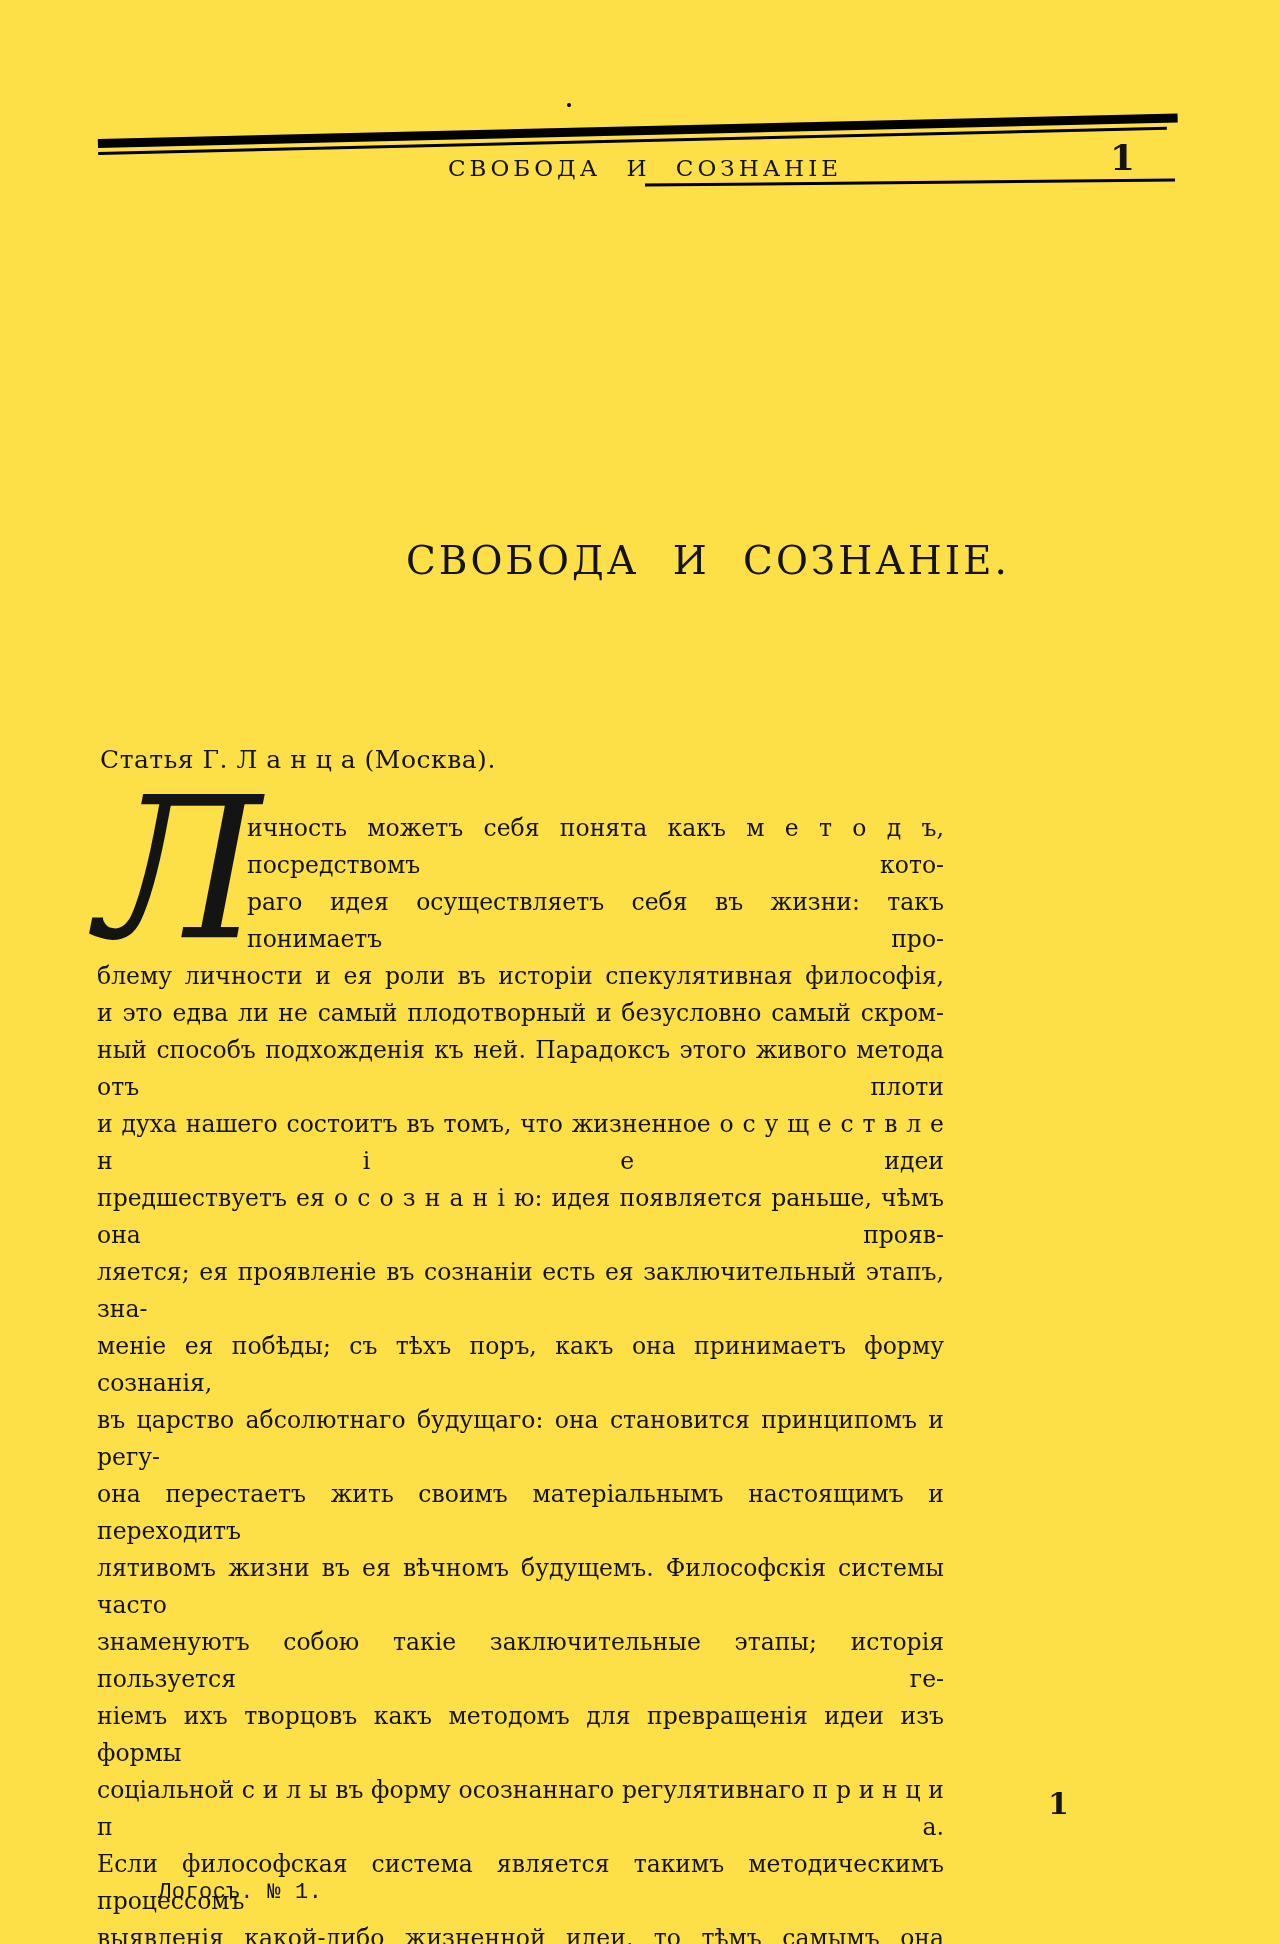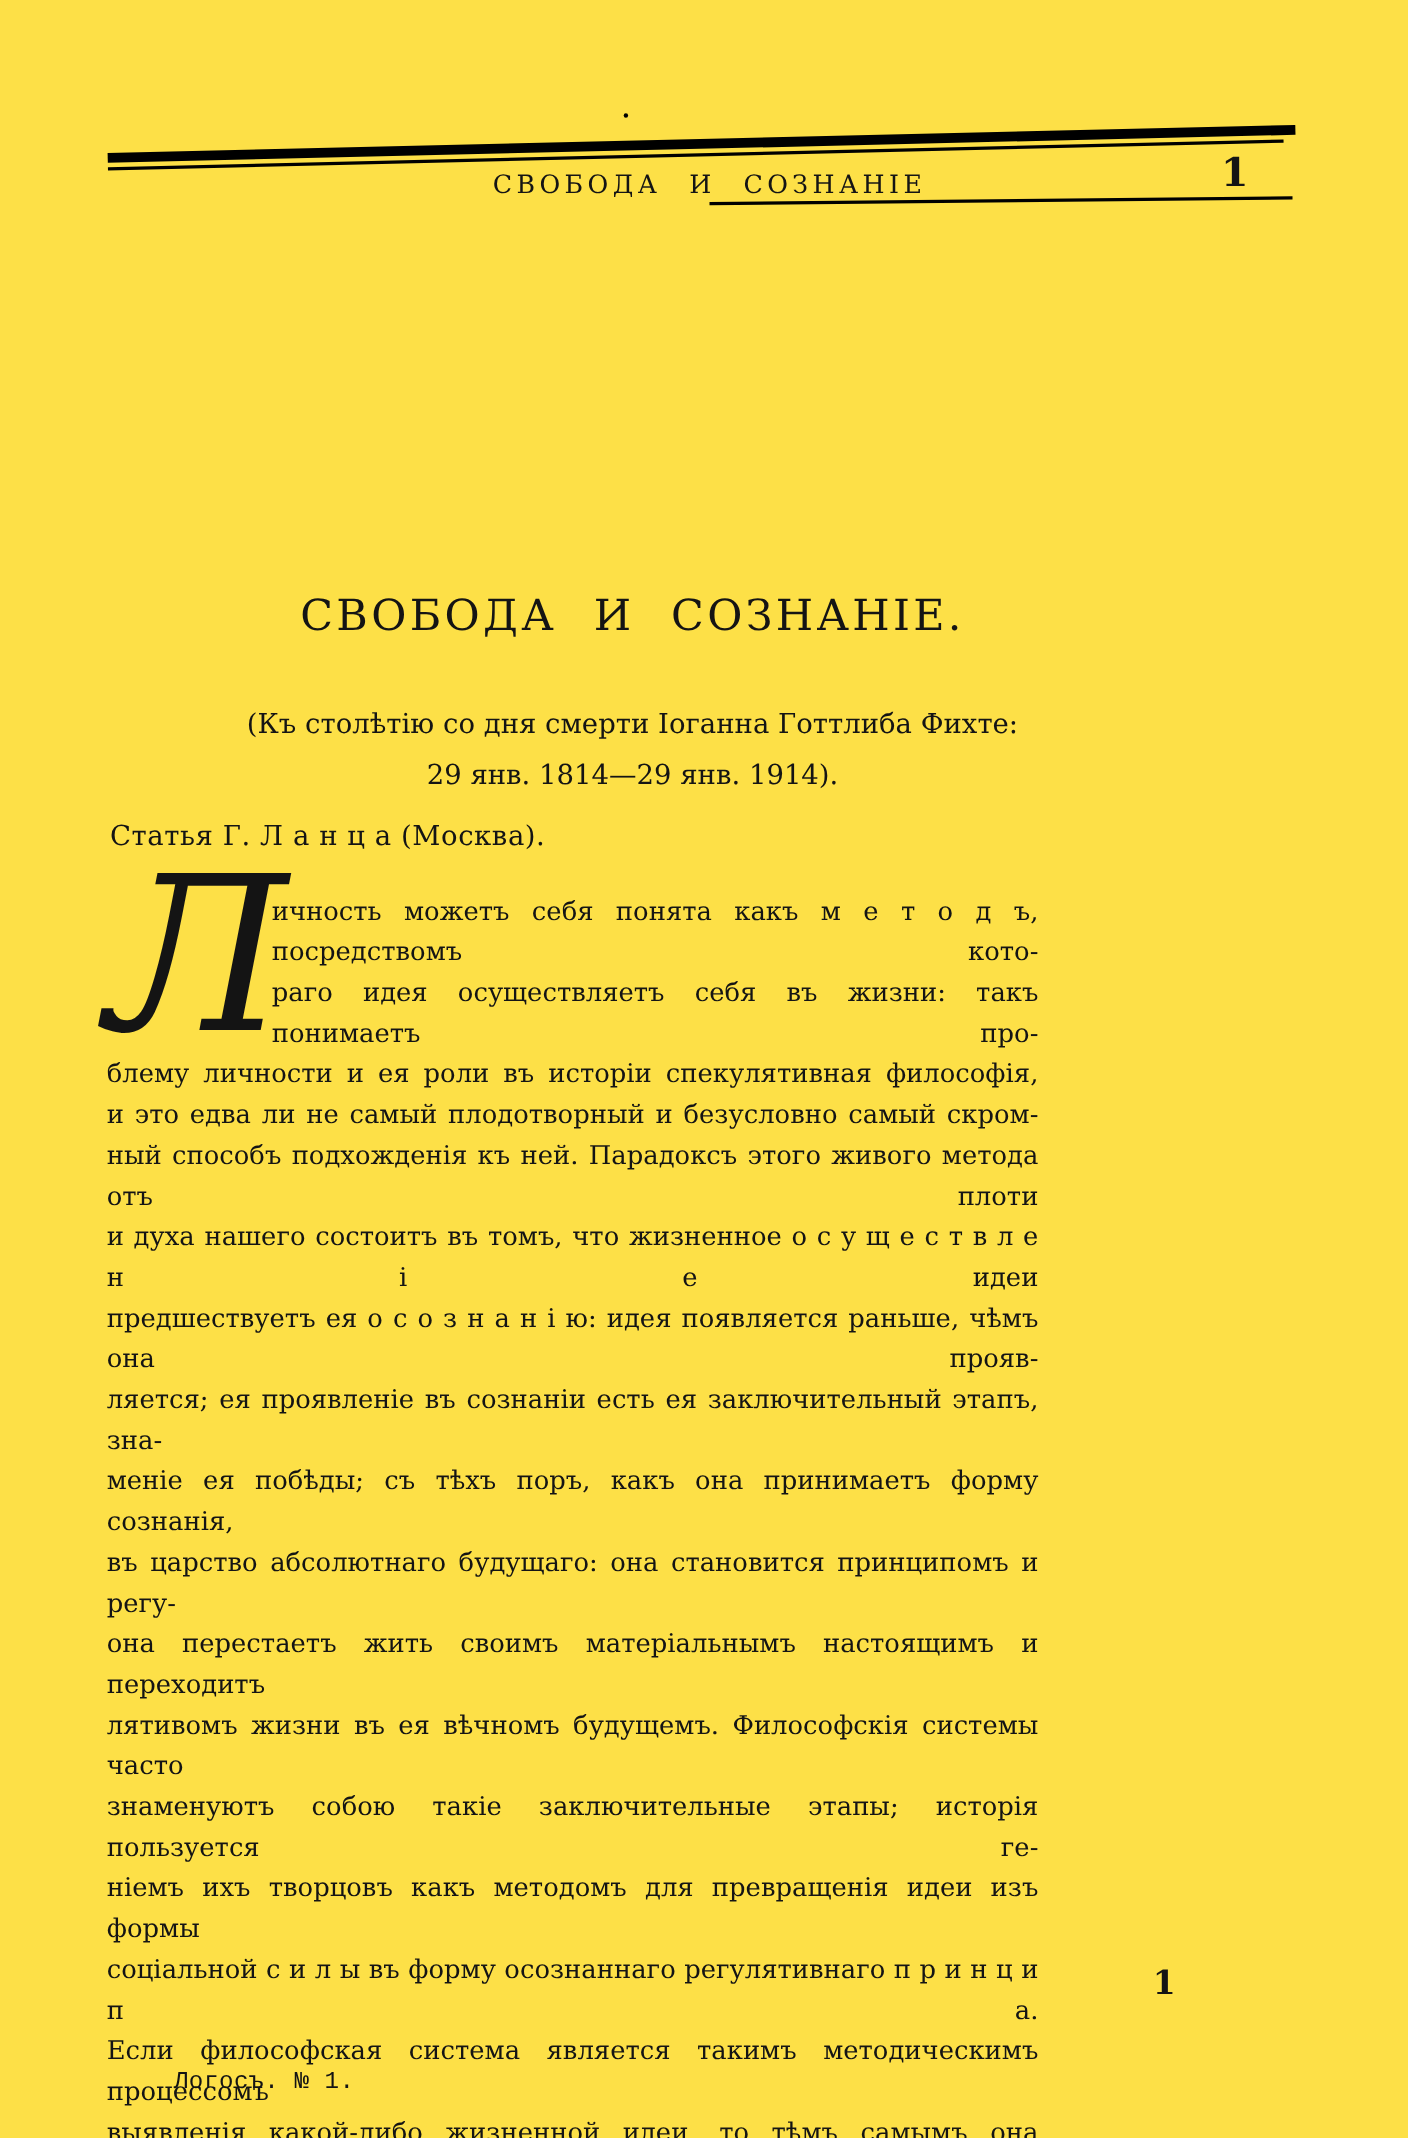--- a/index.html
+++ b/index.html
@@ -55,21 +55,21 @@
     font-size: 36px;
     font-weight: bold;
   }
 
   
   .article-title {
     position: absolute;
     top: 538px;
     left: 140px;
     width: 870px;
-    text-align: center;
+    text-align: right;
     font-size: 39px;
     letter-spacing: 3px;
     word-spacing: 18px;
     white-space: nowrap;
   }
   .article-subtitle {
     position: absolute;
     top: 634px;
     left: 140px;
     width: 870px;
@@ -139,24 +139,20 @@
     <div class="rule-thin"></div>
   </div>
   <div class="sub-rule"></div>
   <div class="speck" style="top:103px; left:567px;"></div>
 
   <div class="running-head">СВОБОДА И СОЗНАНІЕ</div>
   <div class="page-num-top">1</div>
 
   <div class="article-title">СВОБОДА И СОЗНАНІЕ.</div>
 
-  <div class="article-subtitle">
-    <div>(Къ столѣтію со дня смерти Іоганна Готтлиба Фихте:</div>
-    <div>29 янв. 1814—29 янв. 1914).</div>
-  </div>
 
   <div class="article-byline">Статья Г. Л а н ц а (Москва).</div>
 
   <div class="body-text">
     <div class="dropcap">Л</div>
     <div>
         <div class="body-line">ичность можетъ себя понята какъ м е т о д ъ, посредствомъ кото-</div>
         <div class="body-line">раго идея осуществляетъ себя въ жизни: такъ понимаетъ про-</div>
         <div class="body-line">блему личности и ея роли въ исторіи спекулятивная философія,</div>
         <div class="body-line">и это едва ли не самый плодотворный и безусловно самый скром-</div>

